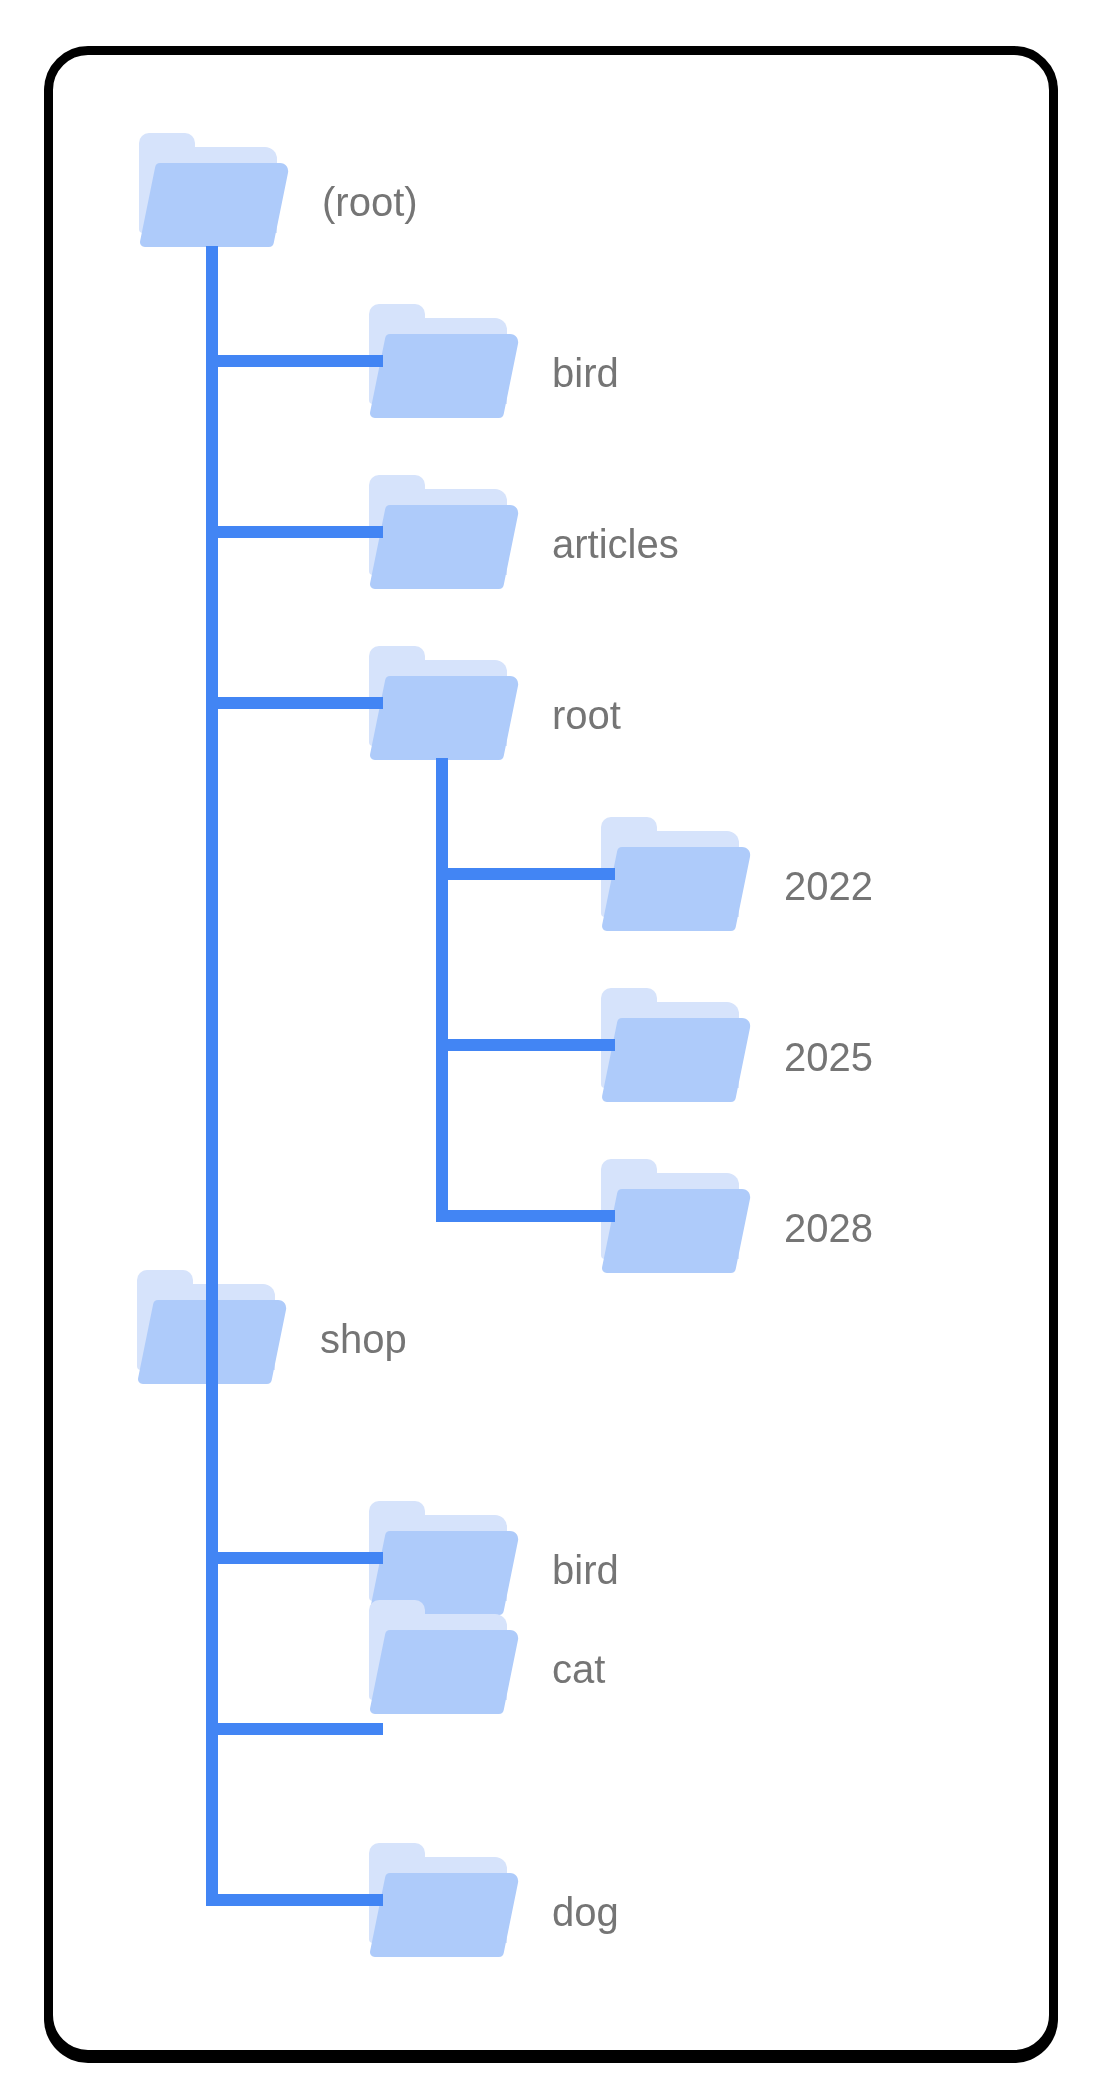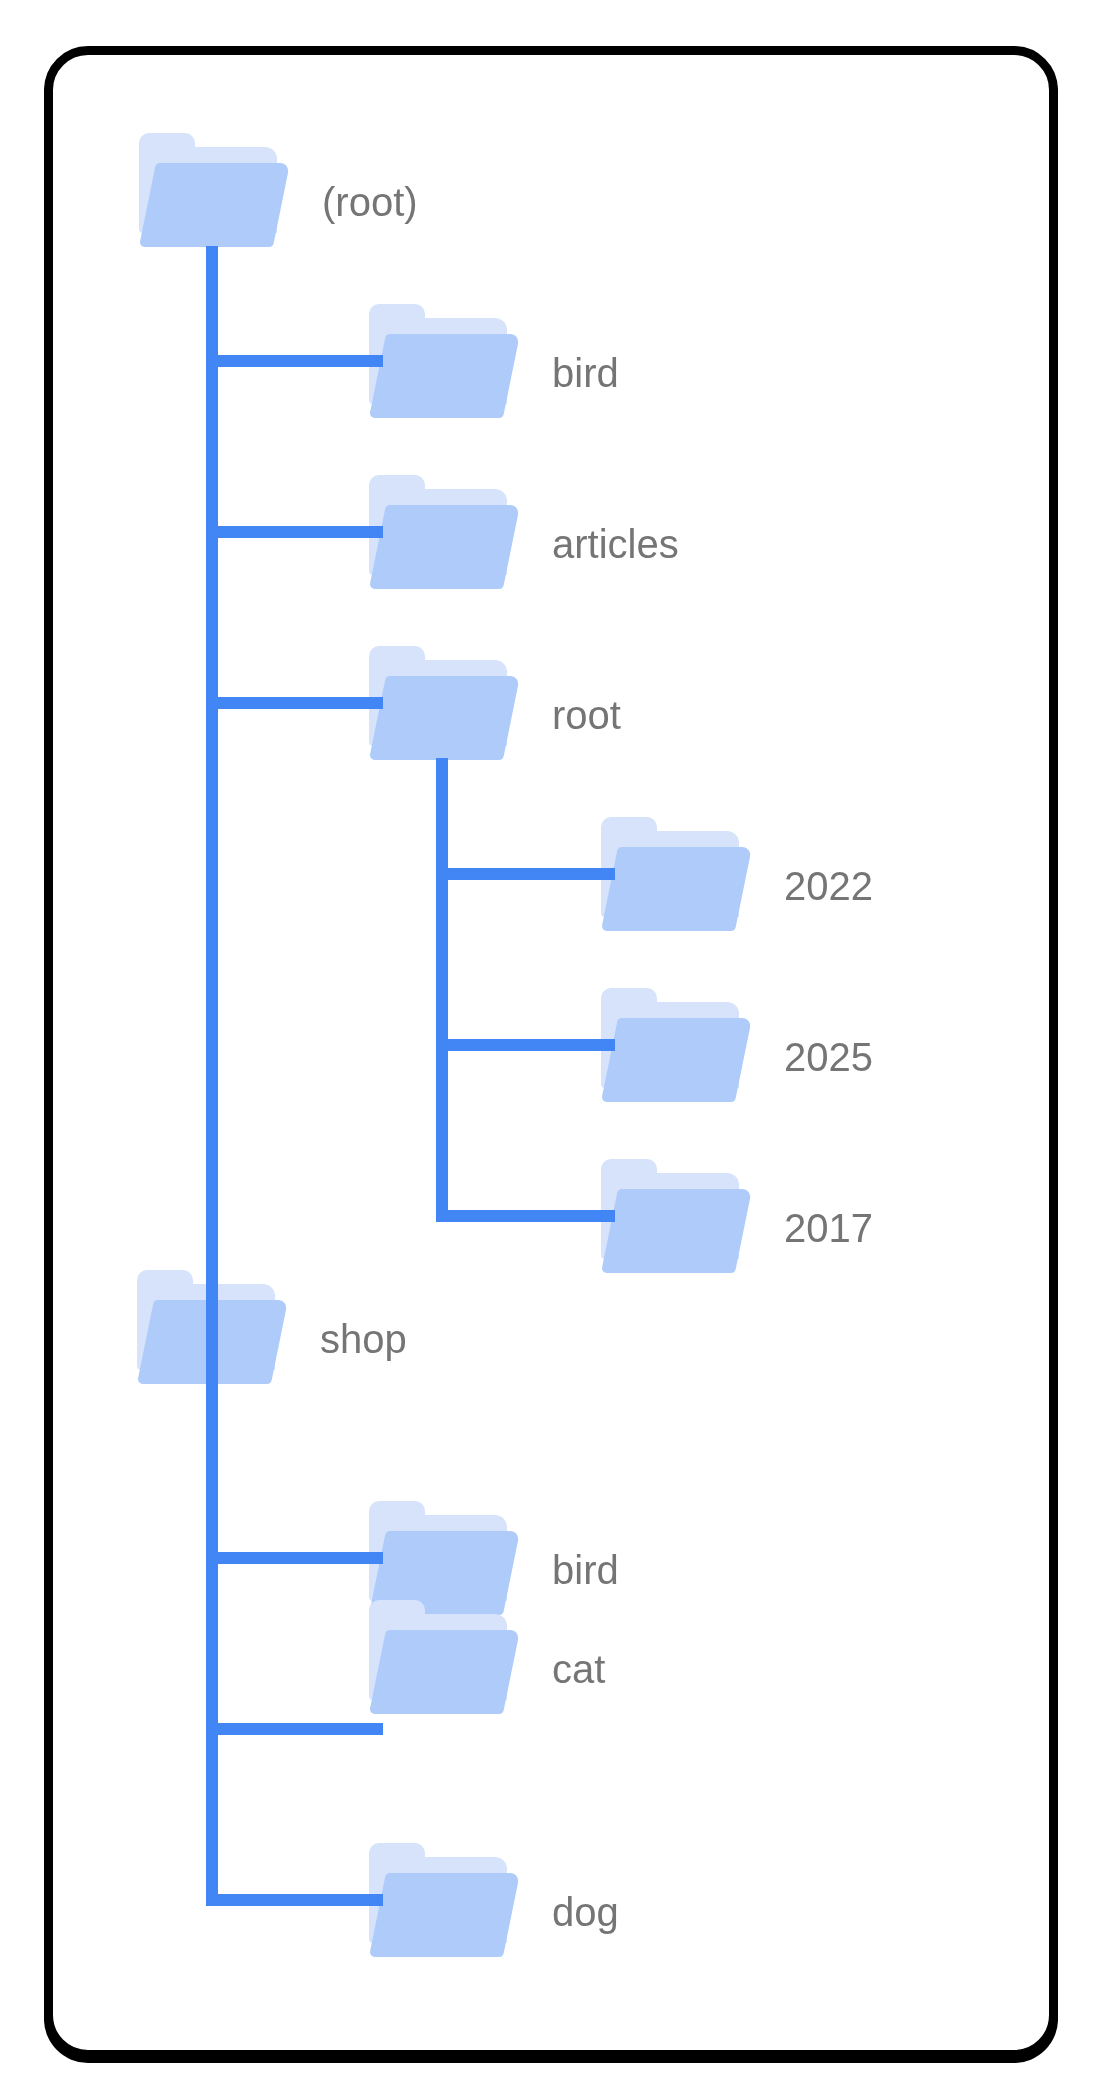--- a/index.html
+++ b/index.html
@@ -174,21 +174,21 @@
   </div>
   <div class="label">2025</div>
 </div>
 
 <div class="node" style="left:601px; top:1159px;">
   <div class="folder">
     <div class="tab"></div>
     <div class="back"></div>
     <div class="front"></div>
   </div>
-  <div class="label">2017</div>
+  <div class="label">2028</div>
 </div>
 
 <div class="node" style="left:137px; top:1270px;">
   <div class="folder">
     <div class="tab"></div>
     <div class="back"></div>
     <div class="front"></div>
   </div>
   <div class="label">shop</div>
 </div>

